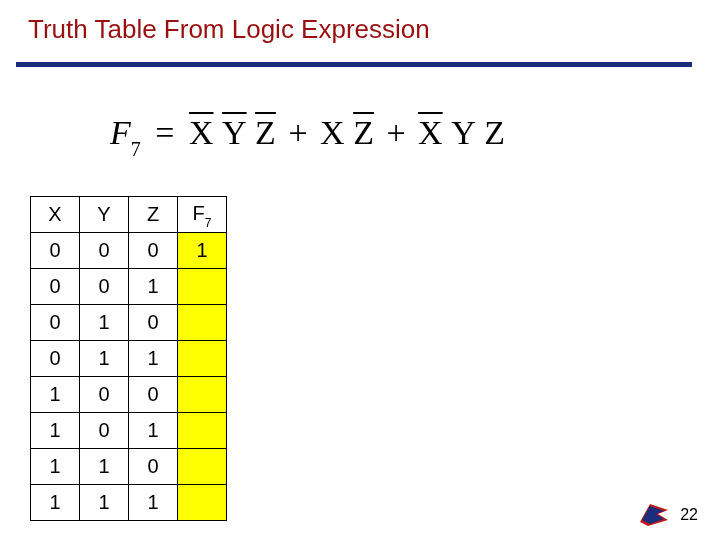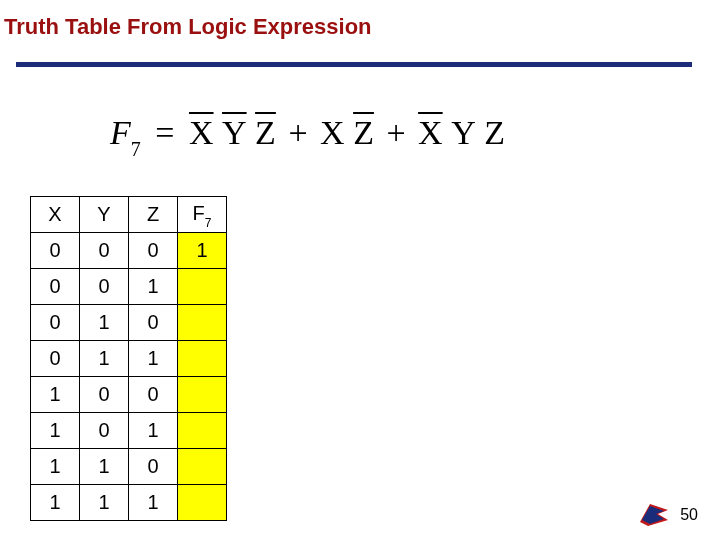--- a/index.html
+++ b/index.html
@@ -14,24 +14,24 @@
   }
   .slide {
     width: 720px;
     height: 540px;
     position: relative;
     box-sizing: border-box;
   }
   .title {
     position: absolute;
     top: 14px;
-    left: 4px;
-    font-size: 22px;
+    left: 28px;
+    font-size: 26px;
     color: #9a0f0f;
-    font-weight: bold;
+    font-weight: normal;
   }
   .rule {
     position: absolute;
     top: 62px;
     left: 16px;
     width: 676px;
     height: 5px;
     background: #1b2c7a;
   }
   .equation {
@@ -172,15 +172,15 @@
       <td>1</td>
       <td class="fcol"></td>
     </tr>
   </tbody>
     </table>
 
   <svg class="flag" viewBox="0 0 32 28">
     <polygon points="2,22 12,4 30,10 20,14 30,20 10,26" fill="#c21a1a"></polygon>
     <polygon points="4,20 12,6 26,11 18,14 26,19 12,24" fill="#1b2c7a"></polygon>
   </svg>
-  <div class="pagenum">50</div>
+  <div class="pagenum">22</div>
 
 </div>
 
 </body></html>

